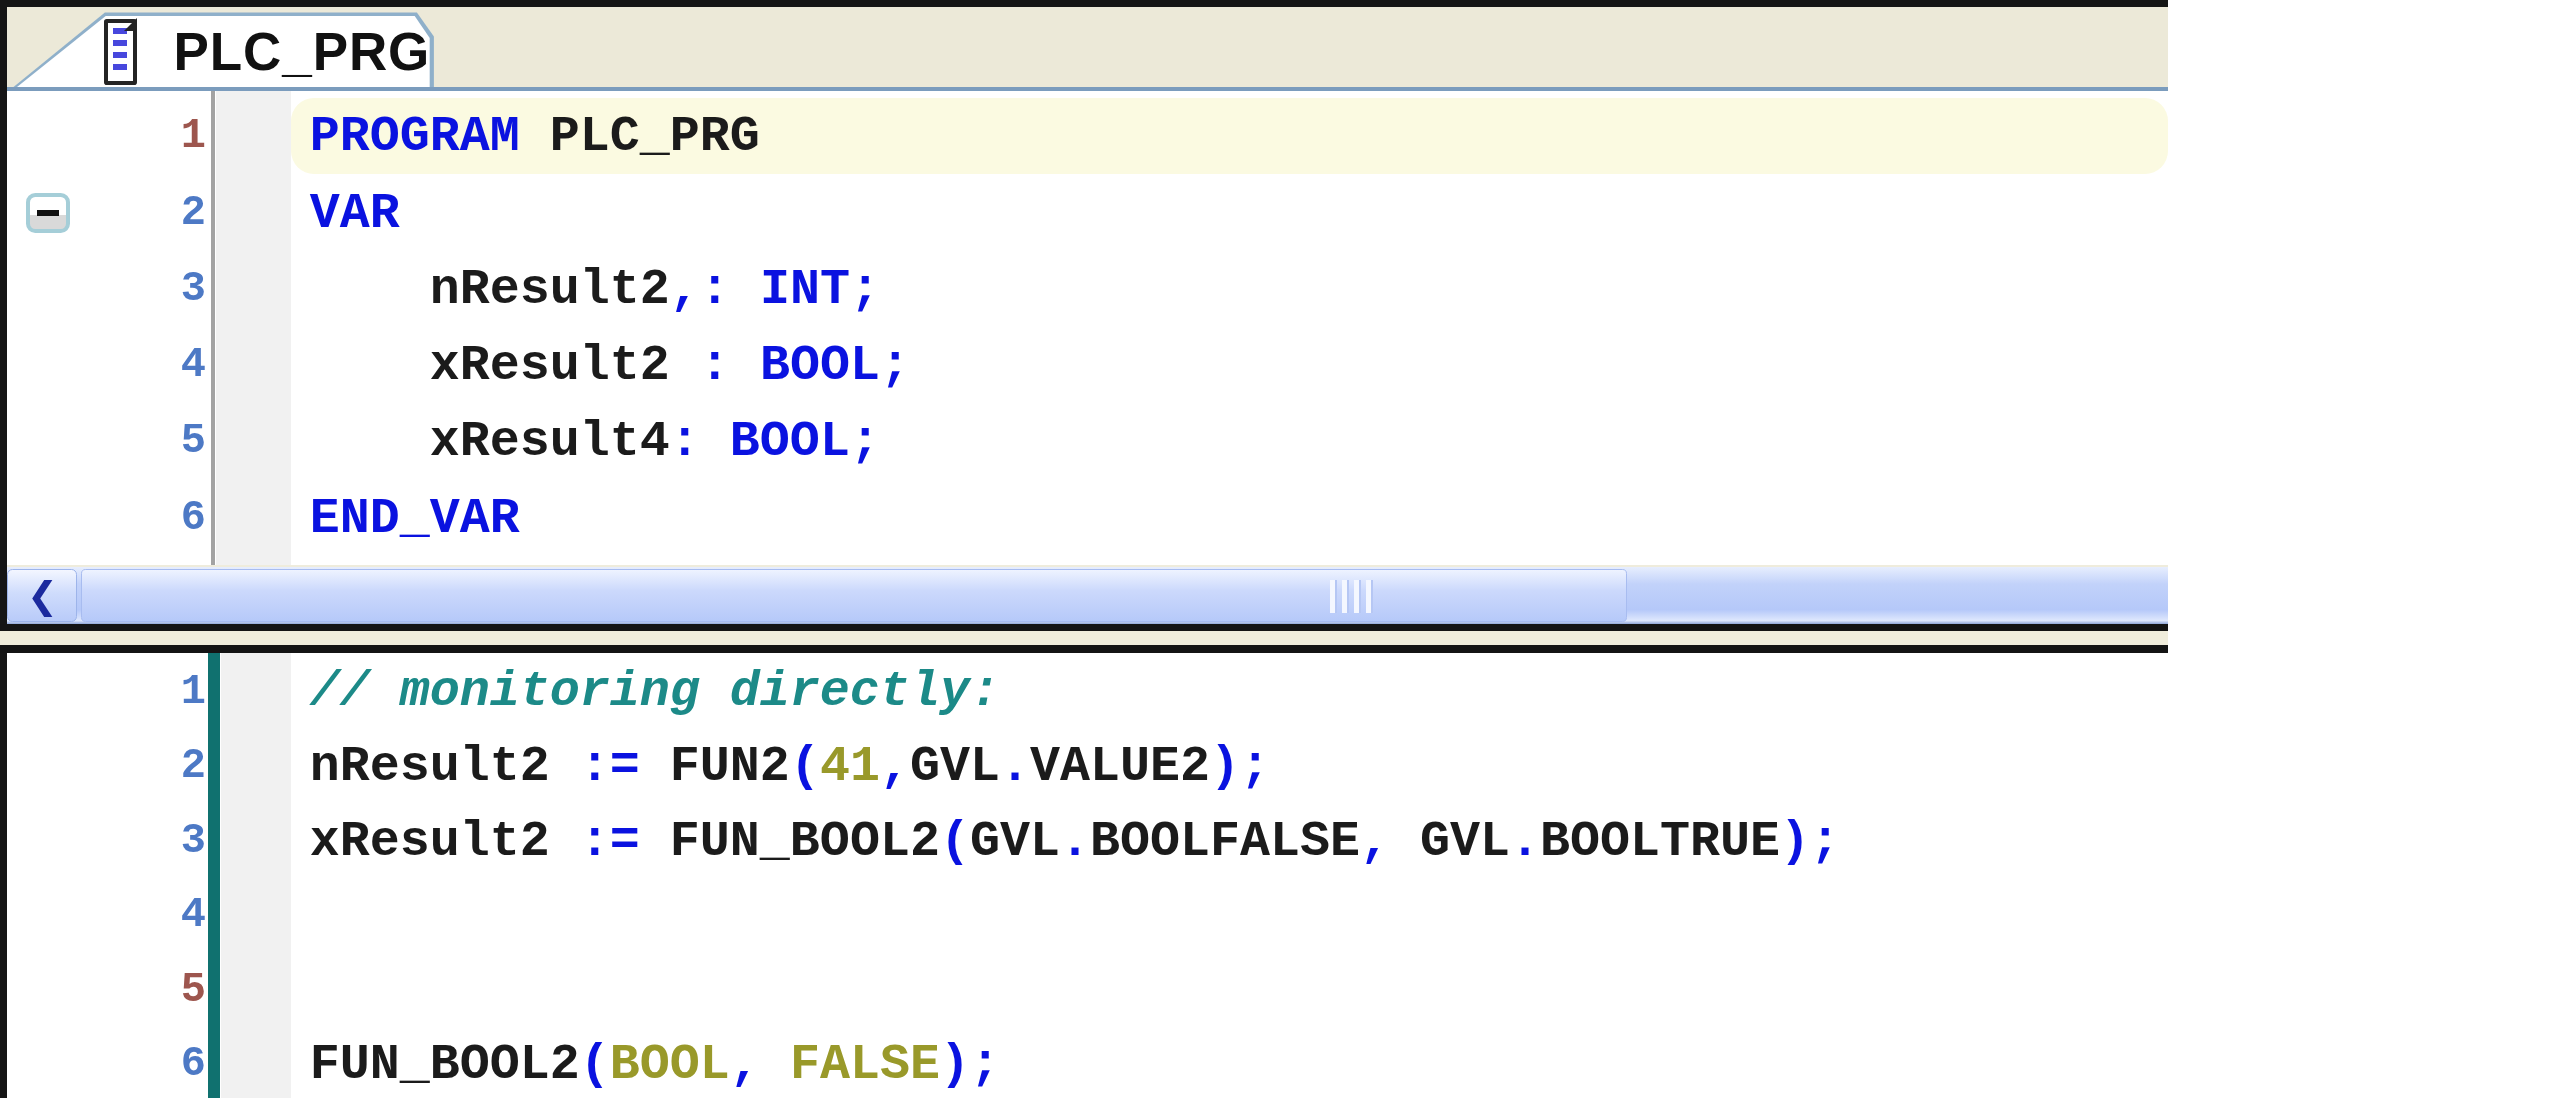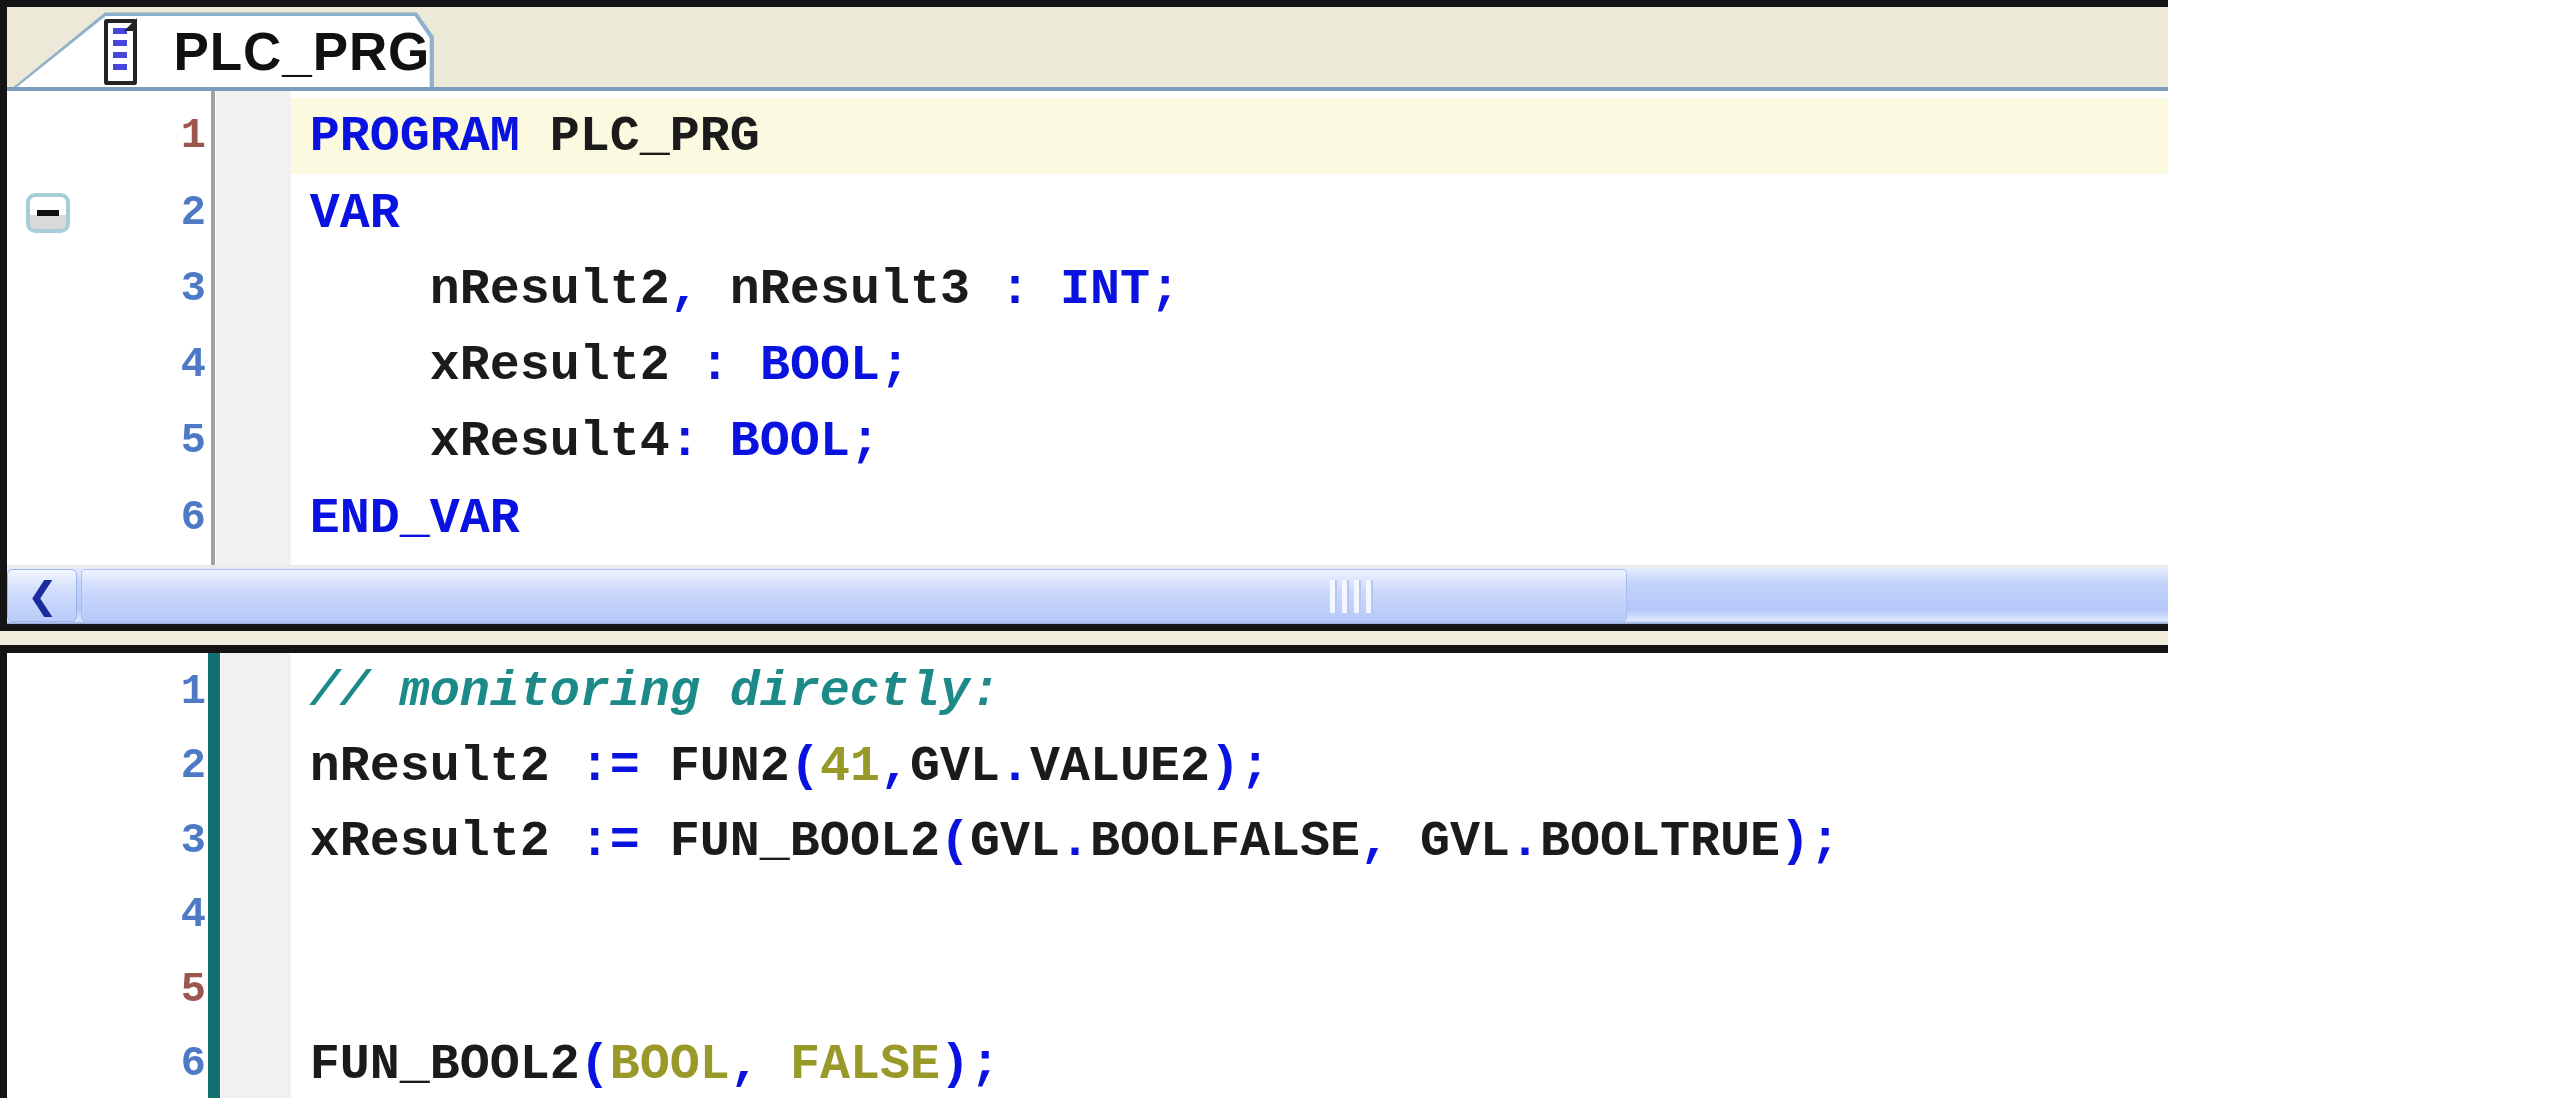--- a/index.html
+++ b/index.html
@@ -62,21 +62,21 @@
   .margin-impl { left:214px; width:70px; background:#f1f1f1; }
 
   .row { position:absolute; left:0; right:0; display:flex; align-items:center; z-index:1; }
   .fold-cell { width:85px; height:100%; flex:0 0 auto; display:flex; align-items:center; }
   .num-cell  { width:119px; height:100%; flex:0 0 auto;
     display:flex; align-items:center; justify-content:flex-end; padding-right:5.5px;
     font-size:42px; font-weight:bold; color:#4d79c5; }
   .row.current .num-cell { color:#9d564e; }
   .code-cell { flex:1 1 auto; height:100%; margin-left:80px;
     display:flex; align-items:center; white-space:pre;
-    padding-left:18.4px; font-size:50px; font-weight:bold; color:#1b1b1b; }
+    padding-left:18.4px; font-size:50px; font-weight:bold; color:#1b1b1b;border-radius:23px; }
   .row.current .code-cell { background:#fbfae1; }
 
   .t-keyword { color:#0a12e0; }
   .t-punct   { color:#0a12e0; }
   .t-literal { color:#99992a; }
   .t-comment { color:#1c8a88; font-style:italic; }
   .t-plain   { color:#1b1b1b; }
 
   .collapse-box {
     width:44px; height:40px; margin-left:18.4px;
@@ -150,21 +150,21 @@
             <div class="collapse-box">
               <div class="minus"></div>
             </div>
           </div>
           <div class="num-cell">2</div>
           <div class="code-cell"><span class="t-keyword">VAR</span></div>
         </div>
         <div class="row" style="top: 160px; height: 76px;">
           <div class="fold-cell"></div>
           <div class="num-cell">3</div>
-          <div class="code-cell"><span class="t-plain">    nResult2</span><span class="t-punct">,</span><span class="t-plain"> nResult3 </span><span class="t-punct">:</span><span class="t-keyword"> INT</span><span class="t-punct">;</span></div>
+          <div class="code-cell"><span class="t-plain">    nResult2</span><span class="t-punct">,</span><span class="t-punct">:</span><span class="t-keyword"> INT</span><span class="t-punct">;</span></div>
         </div>
         <div class="row" style="top: 236px; height: 76px;">
           <div class="fold-cell"></div>
           <div class="num-cell">4</div>
           <div class="code-cell"><span class="t-plain">    xResult2 </span><span class="t-punct">:</span><span class="t-keyword"> BOOL</span><span class="t-punct">;</span></div>
         </div>
         <div class="row" style="top: 312px; height: 76px;">
           <div class="fold-cell"></div>
           <div class="num-cell">5</div>
           <div class="code-cell"><span class="t-plain">    xResult4</span><span class="t-punct">:</span><span class="t-keyword"> BOOL</span><span class="t-punct">;</span></div>

